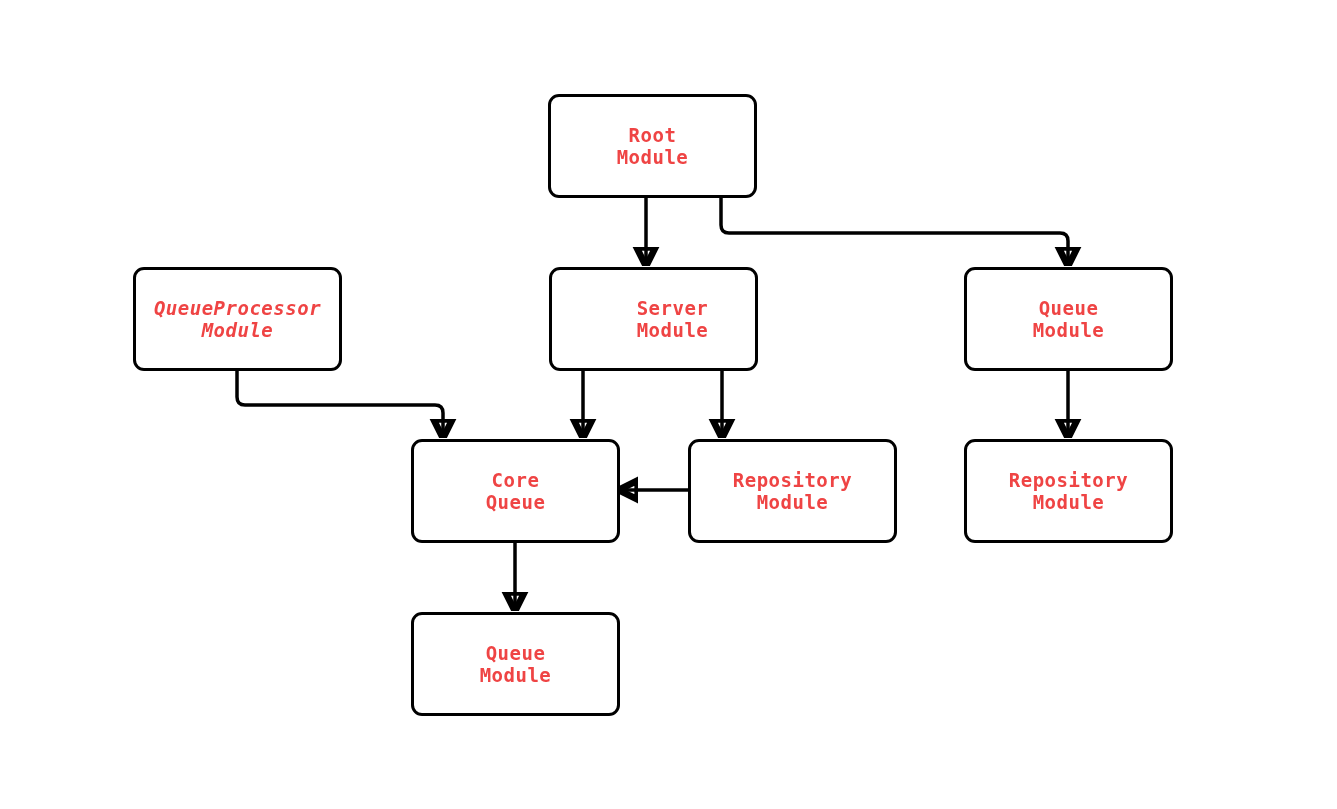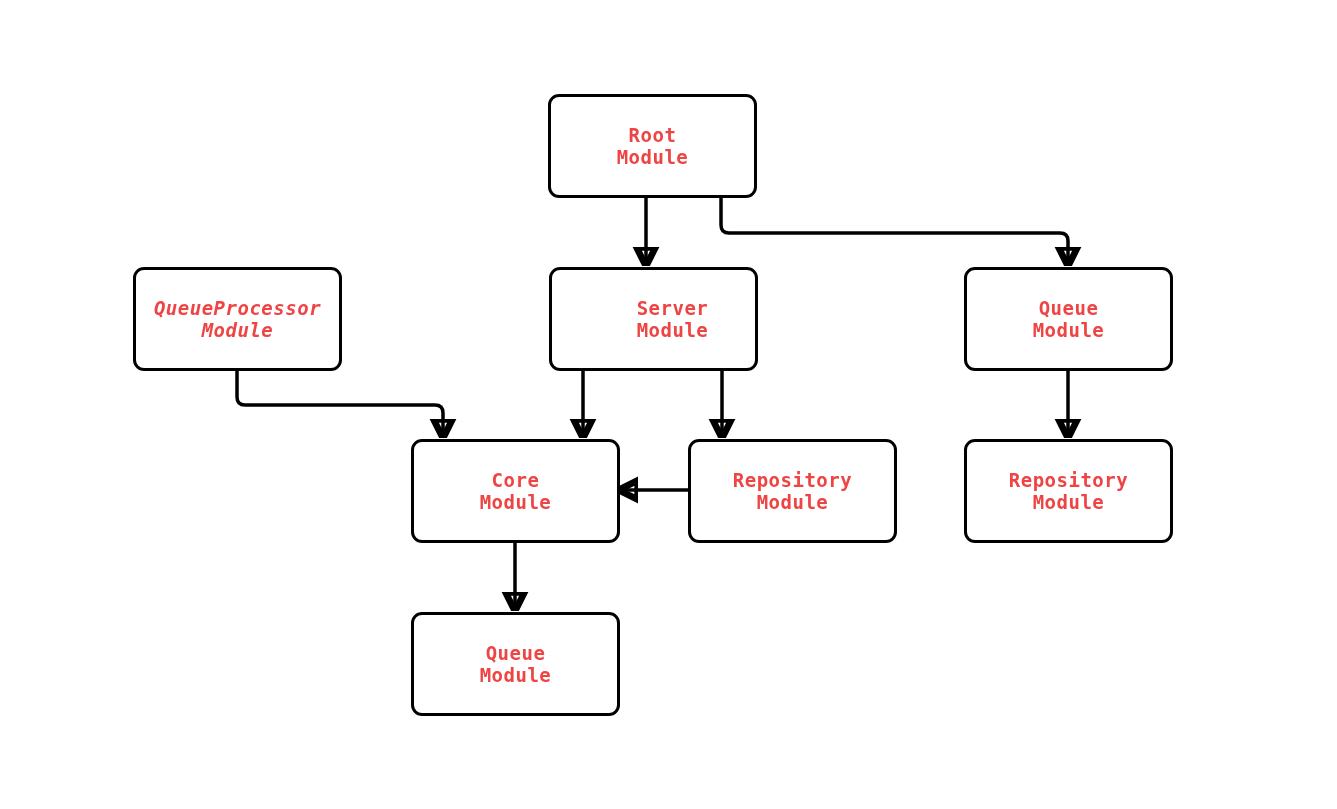--- a/index.html
+++ b/index.html
@@ -90,21 +90,21 @@
   <div class="node node-queueprocessor">QueueProcessor
 Module</div>
 
   <div class="node node-server">Server
 Module</div>
 
   <div class="node node-global">Queue
 Module</div>
 
   <div class="node node-core">Core
-Module</div>
+Queue</div>
 
   <div class="node node-endpoints">Repository
 Module</div>
 
   <div class="node node-repository">Repository
 Module</div>
 
   <div class="node node-queue">Queue
 Module</div>
 

